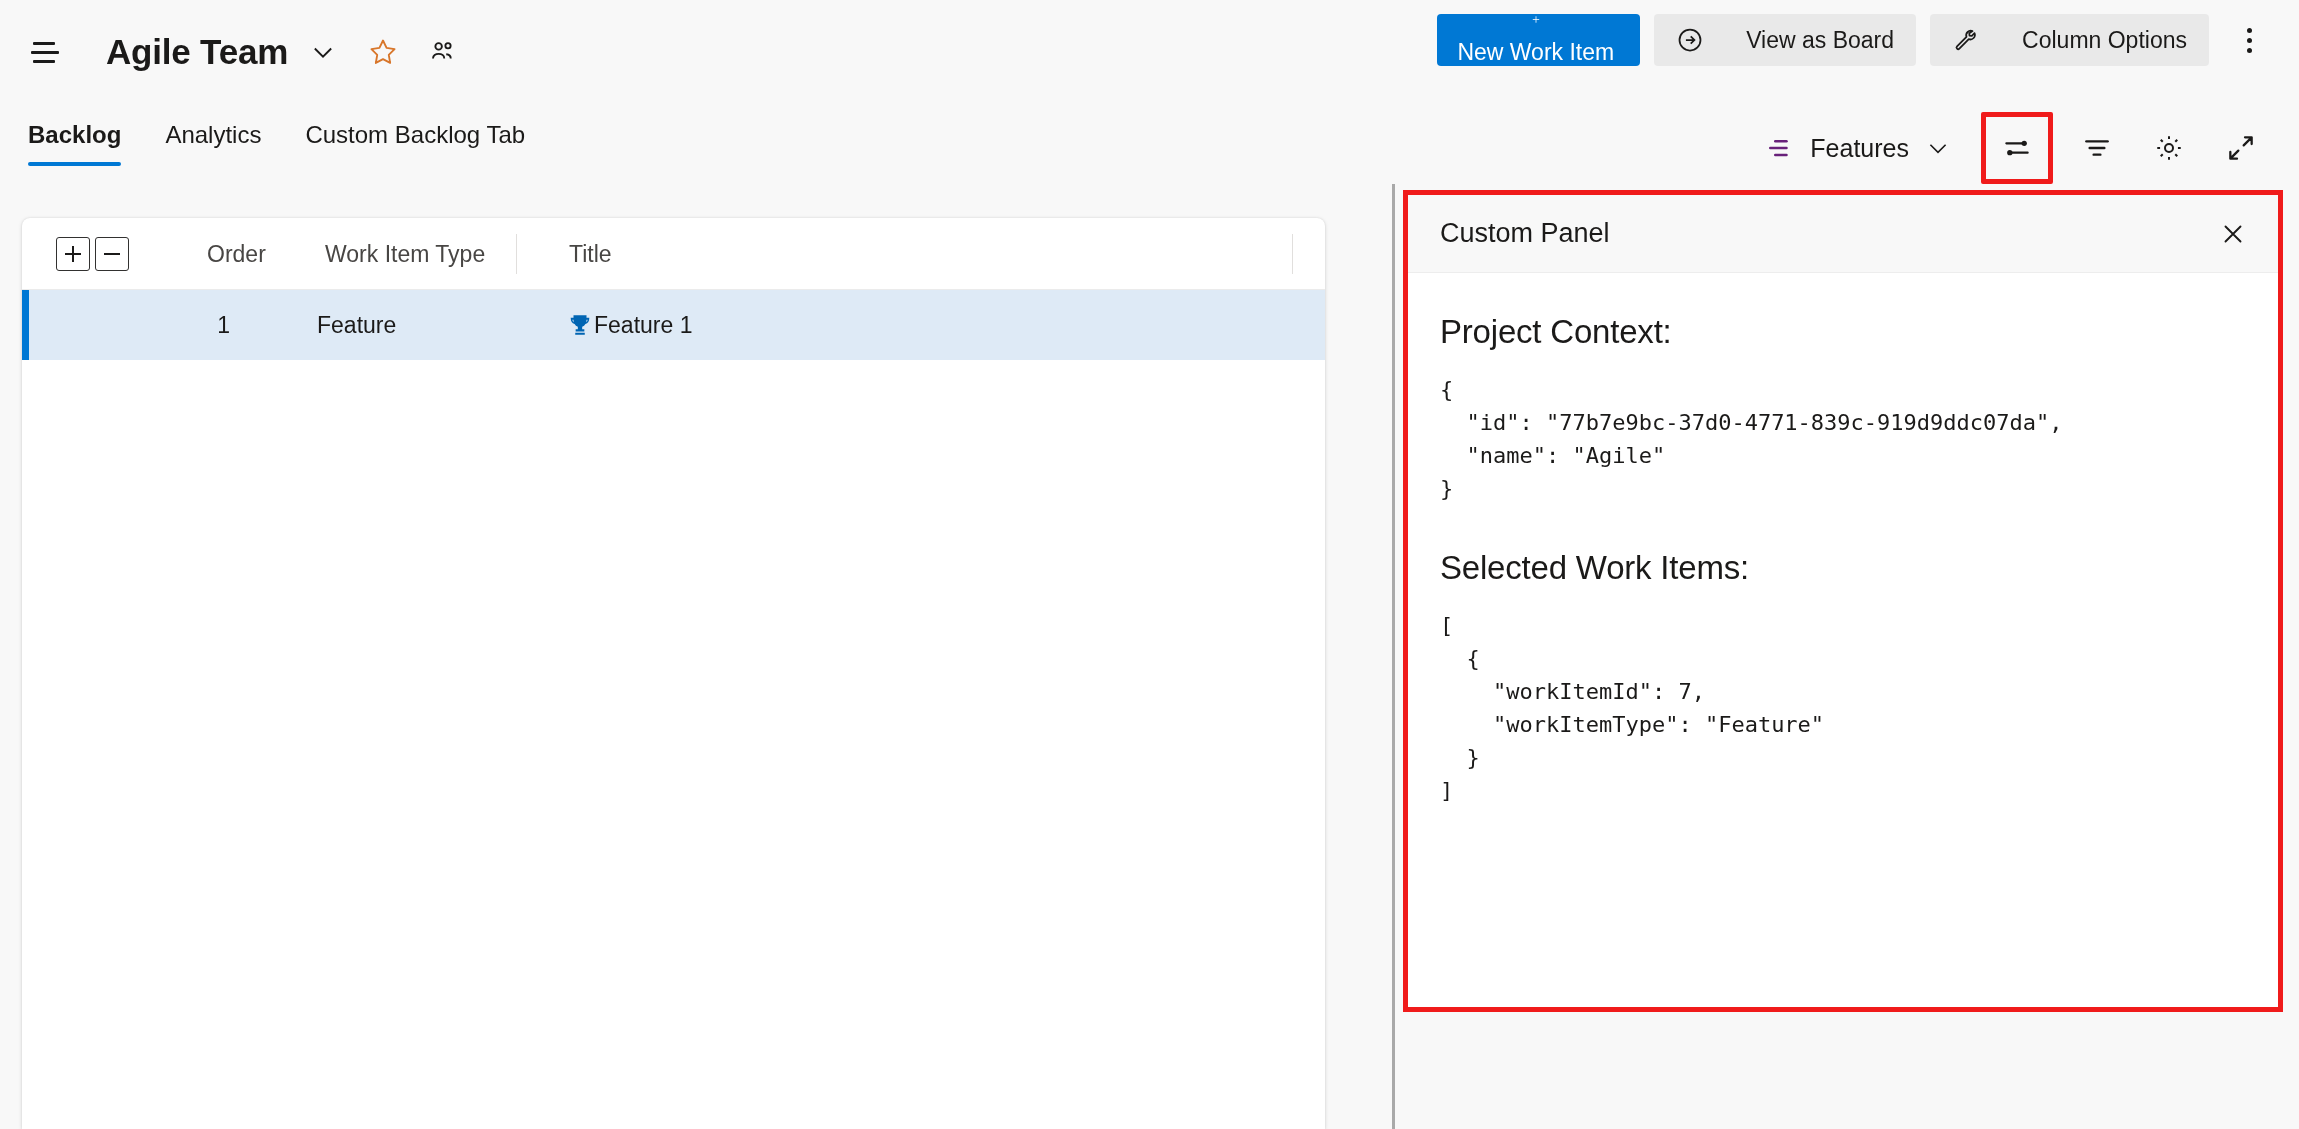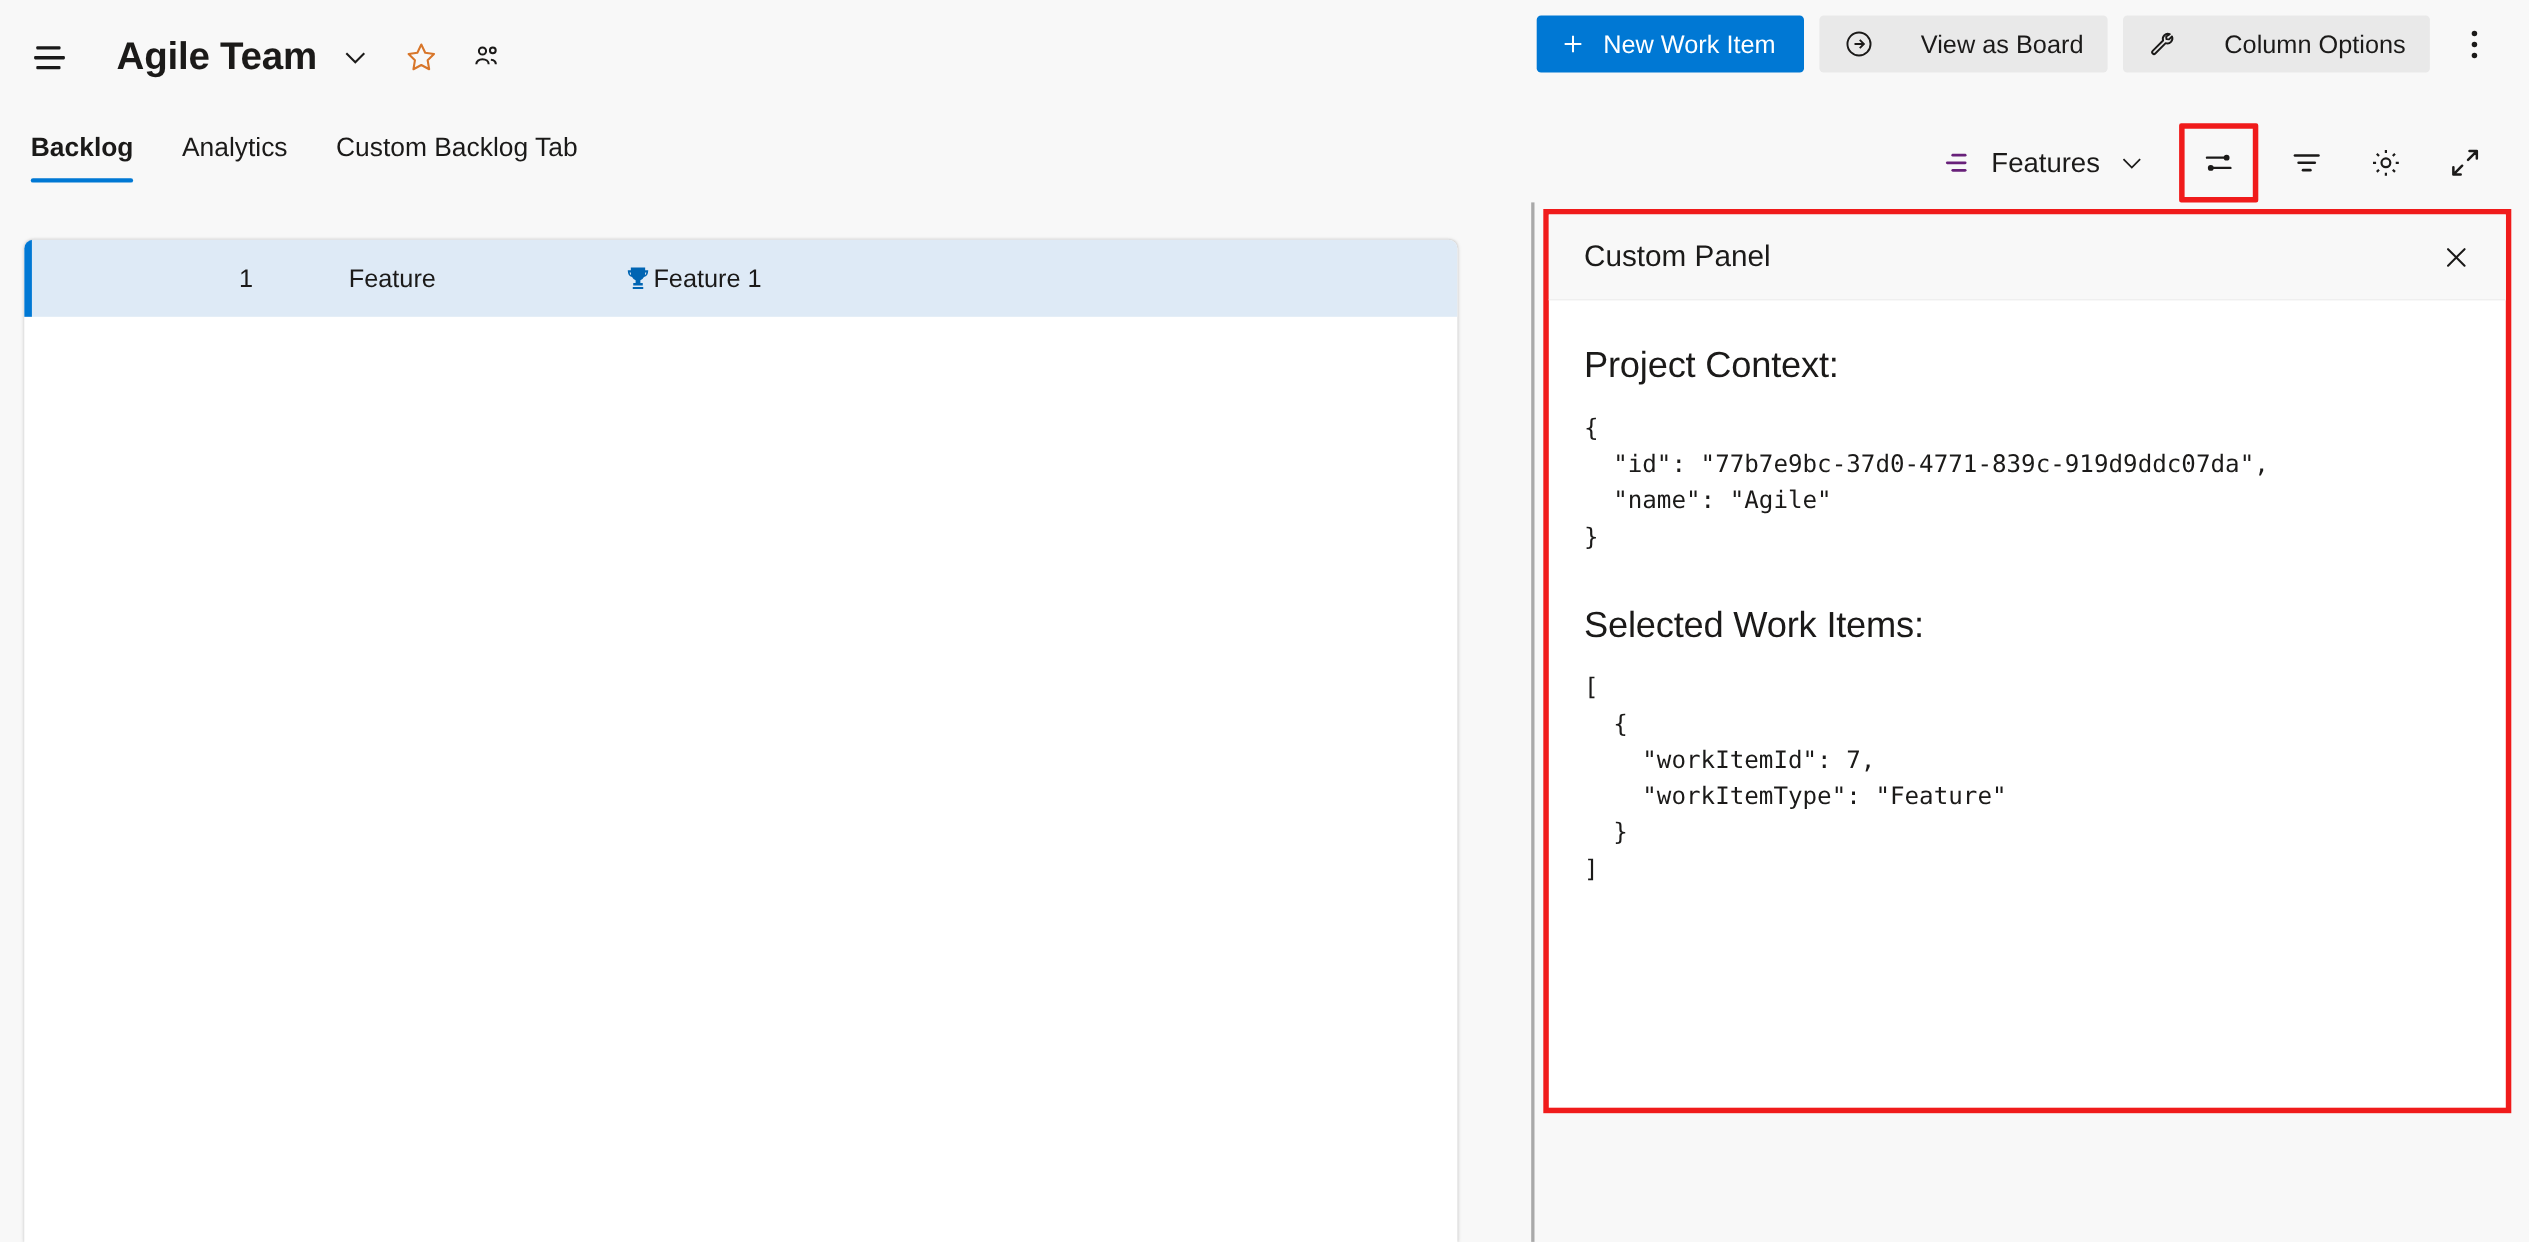--- a/index.html
+++ b/index.html
@@ -43,21 +43,21 @@
   .topbar-right {
     position: absolute; right: 24px; top: 14px;
     display: flex; align-items: center; gap: 14px;
   }
   .btn {
     height: 52px; display: flex; align-items: center; gap: 14px;
     padding: 0 22px; border-radius: 4px; font-size: 23px;
     border: none; cursor: pointer; white-space: nowrap;
     font-family: "Liberation Sans", sans-serif;
   }
-  .btn-primary { background: #0078d4; color: #ffffff; padding: 0 26px 0 20px; }
+  .btn-primary { background: #0078d4; color: #ffffff; padding: 0 26px 0 20px; flex-direction: column; }
   .btn-secondary { background: #e9e9e9; color: #1b1a19; gap: 42px; }
   .kebab {
     width: 52px; height: 52px; display:flex; align-items:center;
     justify-content:center; cursor:pointer; border-radius: 4px;
     flex-direction: column; gap: 5px;
   }
   .kebab i { width: 5px; height: 5px; border-radius: 50%; background:#1b1a19; display:block; }
 
   
   .tabrow {
@@ -300,20 +300,38 @@
         <svg width="32" height="32" viewBox="0 0 24 24" fill="none" stroke="#1b1a19" stroke-width="1.7" stroke-linecap="round" stroke-linejoin="round">
           <path d="M14 10l6-6M15 4h5v5"></path>
           <path d="M10 14l-6 6M9 20H4v-5"></path>
         </svg>
       </div>
     </div>
   </div>
 
   <div class="table-card">
 
+    <div class="table-head">
+      <div class="pm-group">
+        <div class="pm-btn">
+          <span class="bar-h"></span>
+            <span class="bar-v"></span>
+        </div>
+        <div class="pm-btn">
+          <span class="bar-h"></span>
+        </div>
+      </div>
+
+      <div class="hdr-divider d1"></div>
+      <div class="hdr-divider d2"></div>
+
+      <div class="col col-order">Order</div>
+      <div class="col col-type">Work Item Type</div>
+      <div class="col col-title">Title</div>
+    </div>
 
     <div class="row">
       <div class="accent"></div>
       <div class="cell cell-order">1</div>
       <div class="cell cell-type">Feature</div>
       <div class="cell cell-title">
         <svg width="26" height="26" viewBox="0 0 24 24" fill="#0065b3">
           <path d="M6 3h12v2.2h2.6c0 3.3-1.3 5.2-3.6 5.8a5.4 5.4 0 0 1-3 2.6V16h2v2H8v-2h2v-2.4a5.4 5.4 0 0 1-3-2.6C4.7 10.4 3.4 8.5 3.4 5.2H6V3zm0 4.2H5c.2 1.3.6 1.9 1.2 2.2-.1-.7-.2-1.4-.2-2.2zm12 0c0 .8-.1 1.5-.2 2.2.6-.3 1-.9 1.2-2.2h-1zM7.6 19.2h8.8V21H7.6v-1.8z"></path>
         </svg>
         <span>Feature 1</span>

